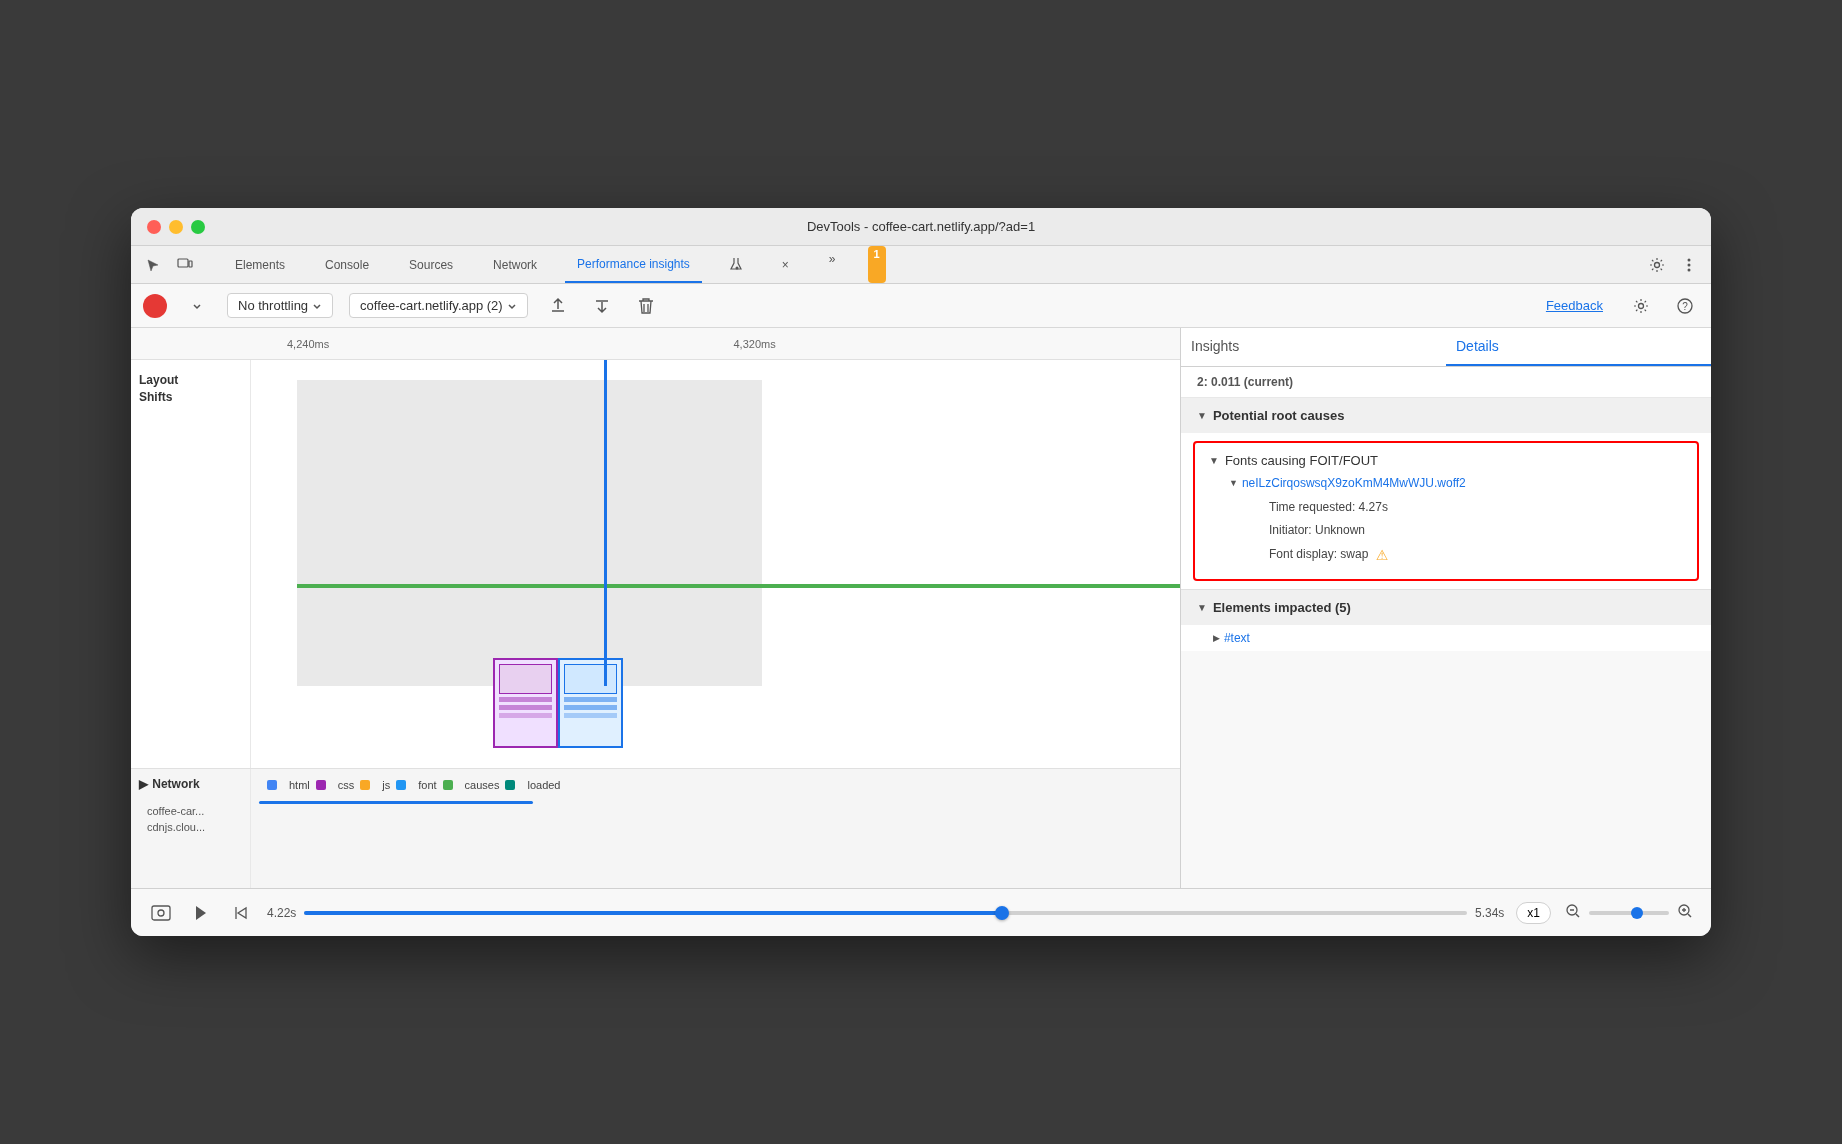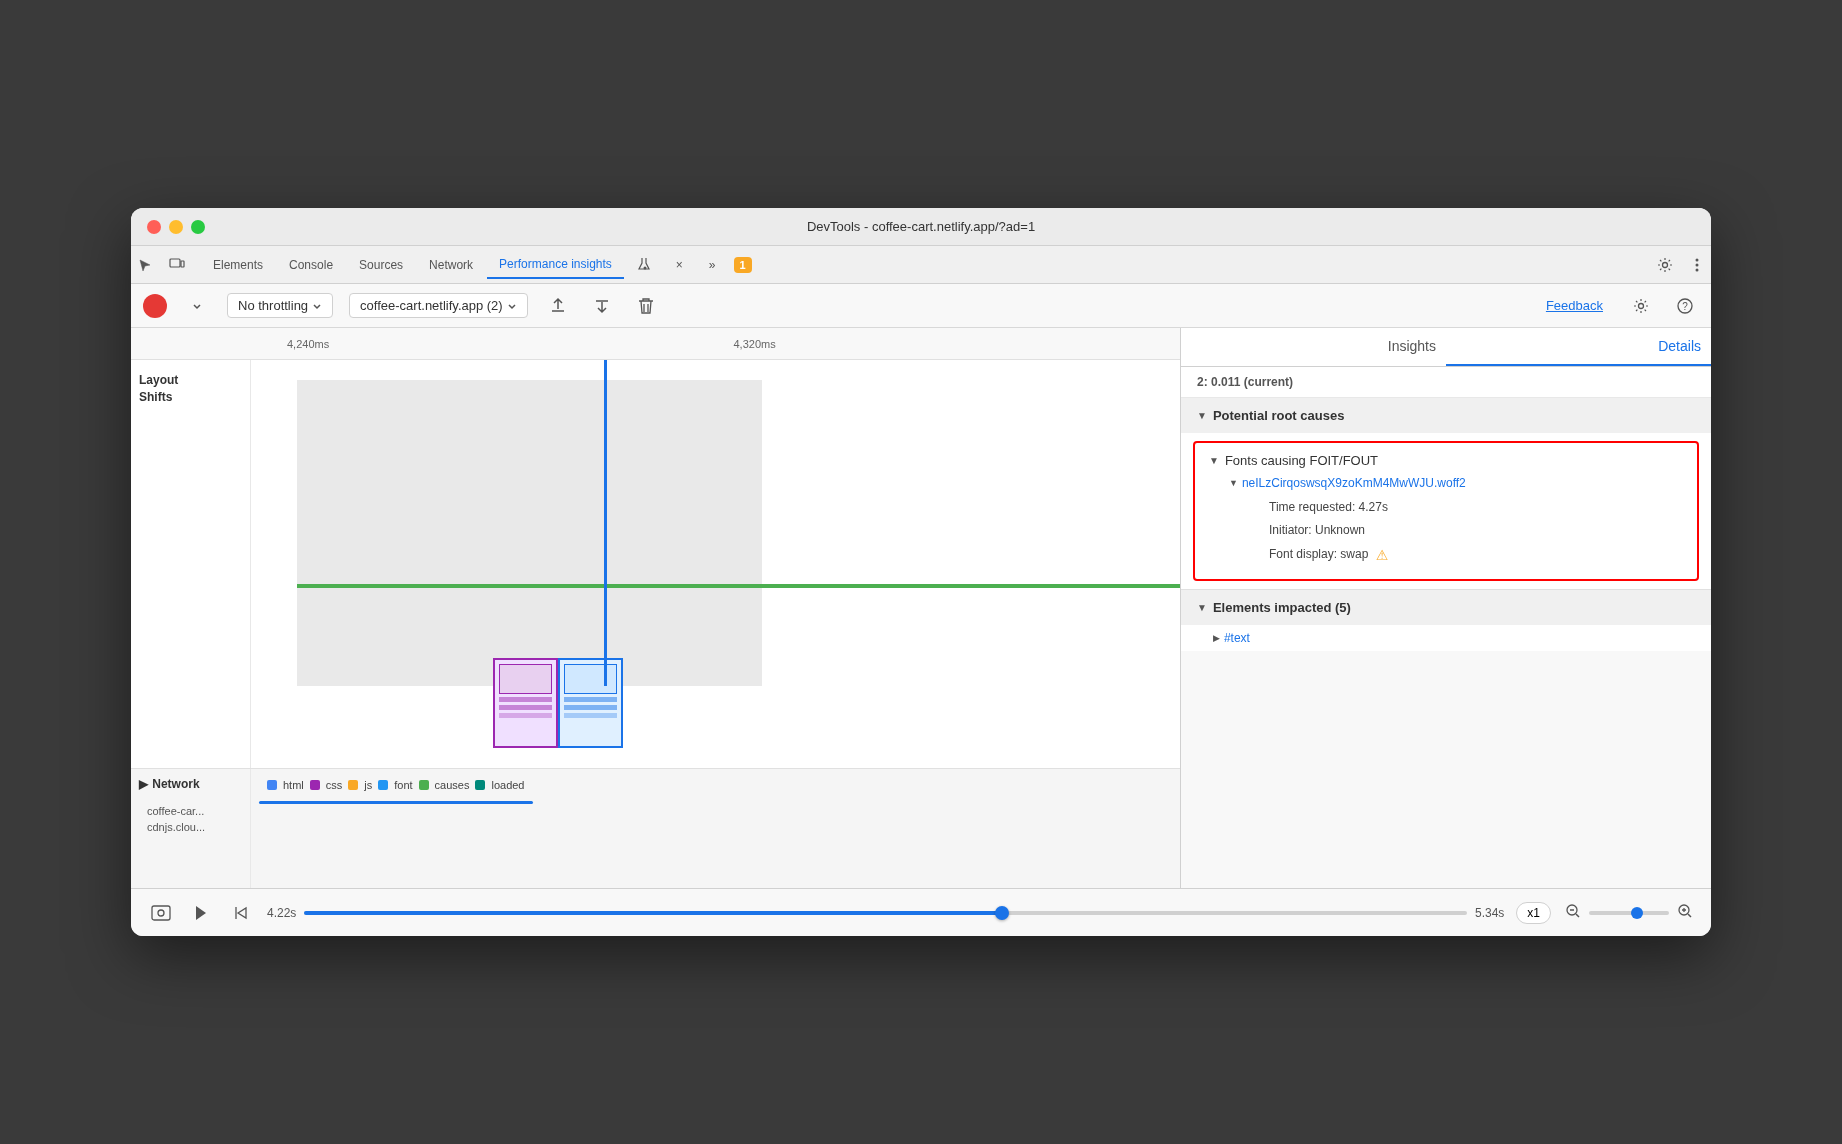--- a/index.html
+++ b/index.html
@@ -47,24 +47,23 @@
       left: 50%;
       transform: translateX(-50%);
       font-size: 13px;
       color: #333;
       font-weight: 500;
     }
     .devtools-tabs {
       background: #f0f0f0;
       height: 38px;
       display: flex;
-      align-items: center;
-      padding: 0 0;
+      padding: 0 8px;
       border-bottom: 1px solid #d0d0d0;
-      gap: 2px;
+      gap: 16px;
     }
     .tab-btn {
       padding: 6px 12px;
       font-size: 12px;
       color: #555;
       background: none;
       border: none;
       cursor: pointer;
       border-radius: 4px;
       white-space: nowrap;
@@ -273,21 +272,21 @@
     }
     .network-legend {
       display: flex;
       flex-wrap: wrap;
       gap: 6px;
       padding: 6px 8px;
     }
     .legend-item {
       display: flex;
       align-items: center;
-      gap: 6px;
+      gap: 12px;
       font-size: 11px;
       color: #444;
     }
     .legend-dot {
       width: 10px;
       height: 10px;
       border-radius: 2px;
     }
     .network-rows {
       flex: 1;
@@ -309,21 +308,21 @@
       background: #f8f8f8;
     }
     .right-tabs {
       display: flex;
       border-bottom: 1px solid #d0d0d0;
       background: white;
     }
     .right-tab {
       flex: 1;
       padding: 10px;
-      text-align: right;
+      text-align: left;
       font-size: 14px;
       font-weight: 500;
       color: #555;
       cursor: pointer;
       border-bottom: 2px solid transparent;
     }
     .right-tab.active {
       color: #1a73e8;
       border-bottom-color: #1a73e8;
     }

